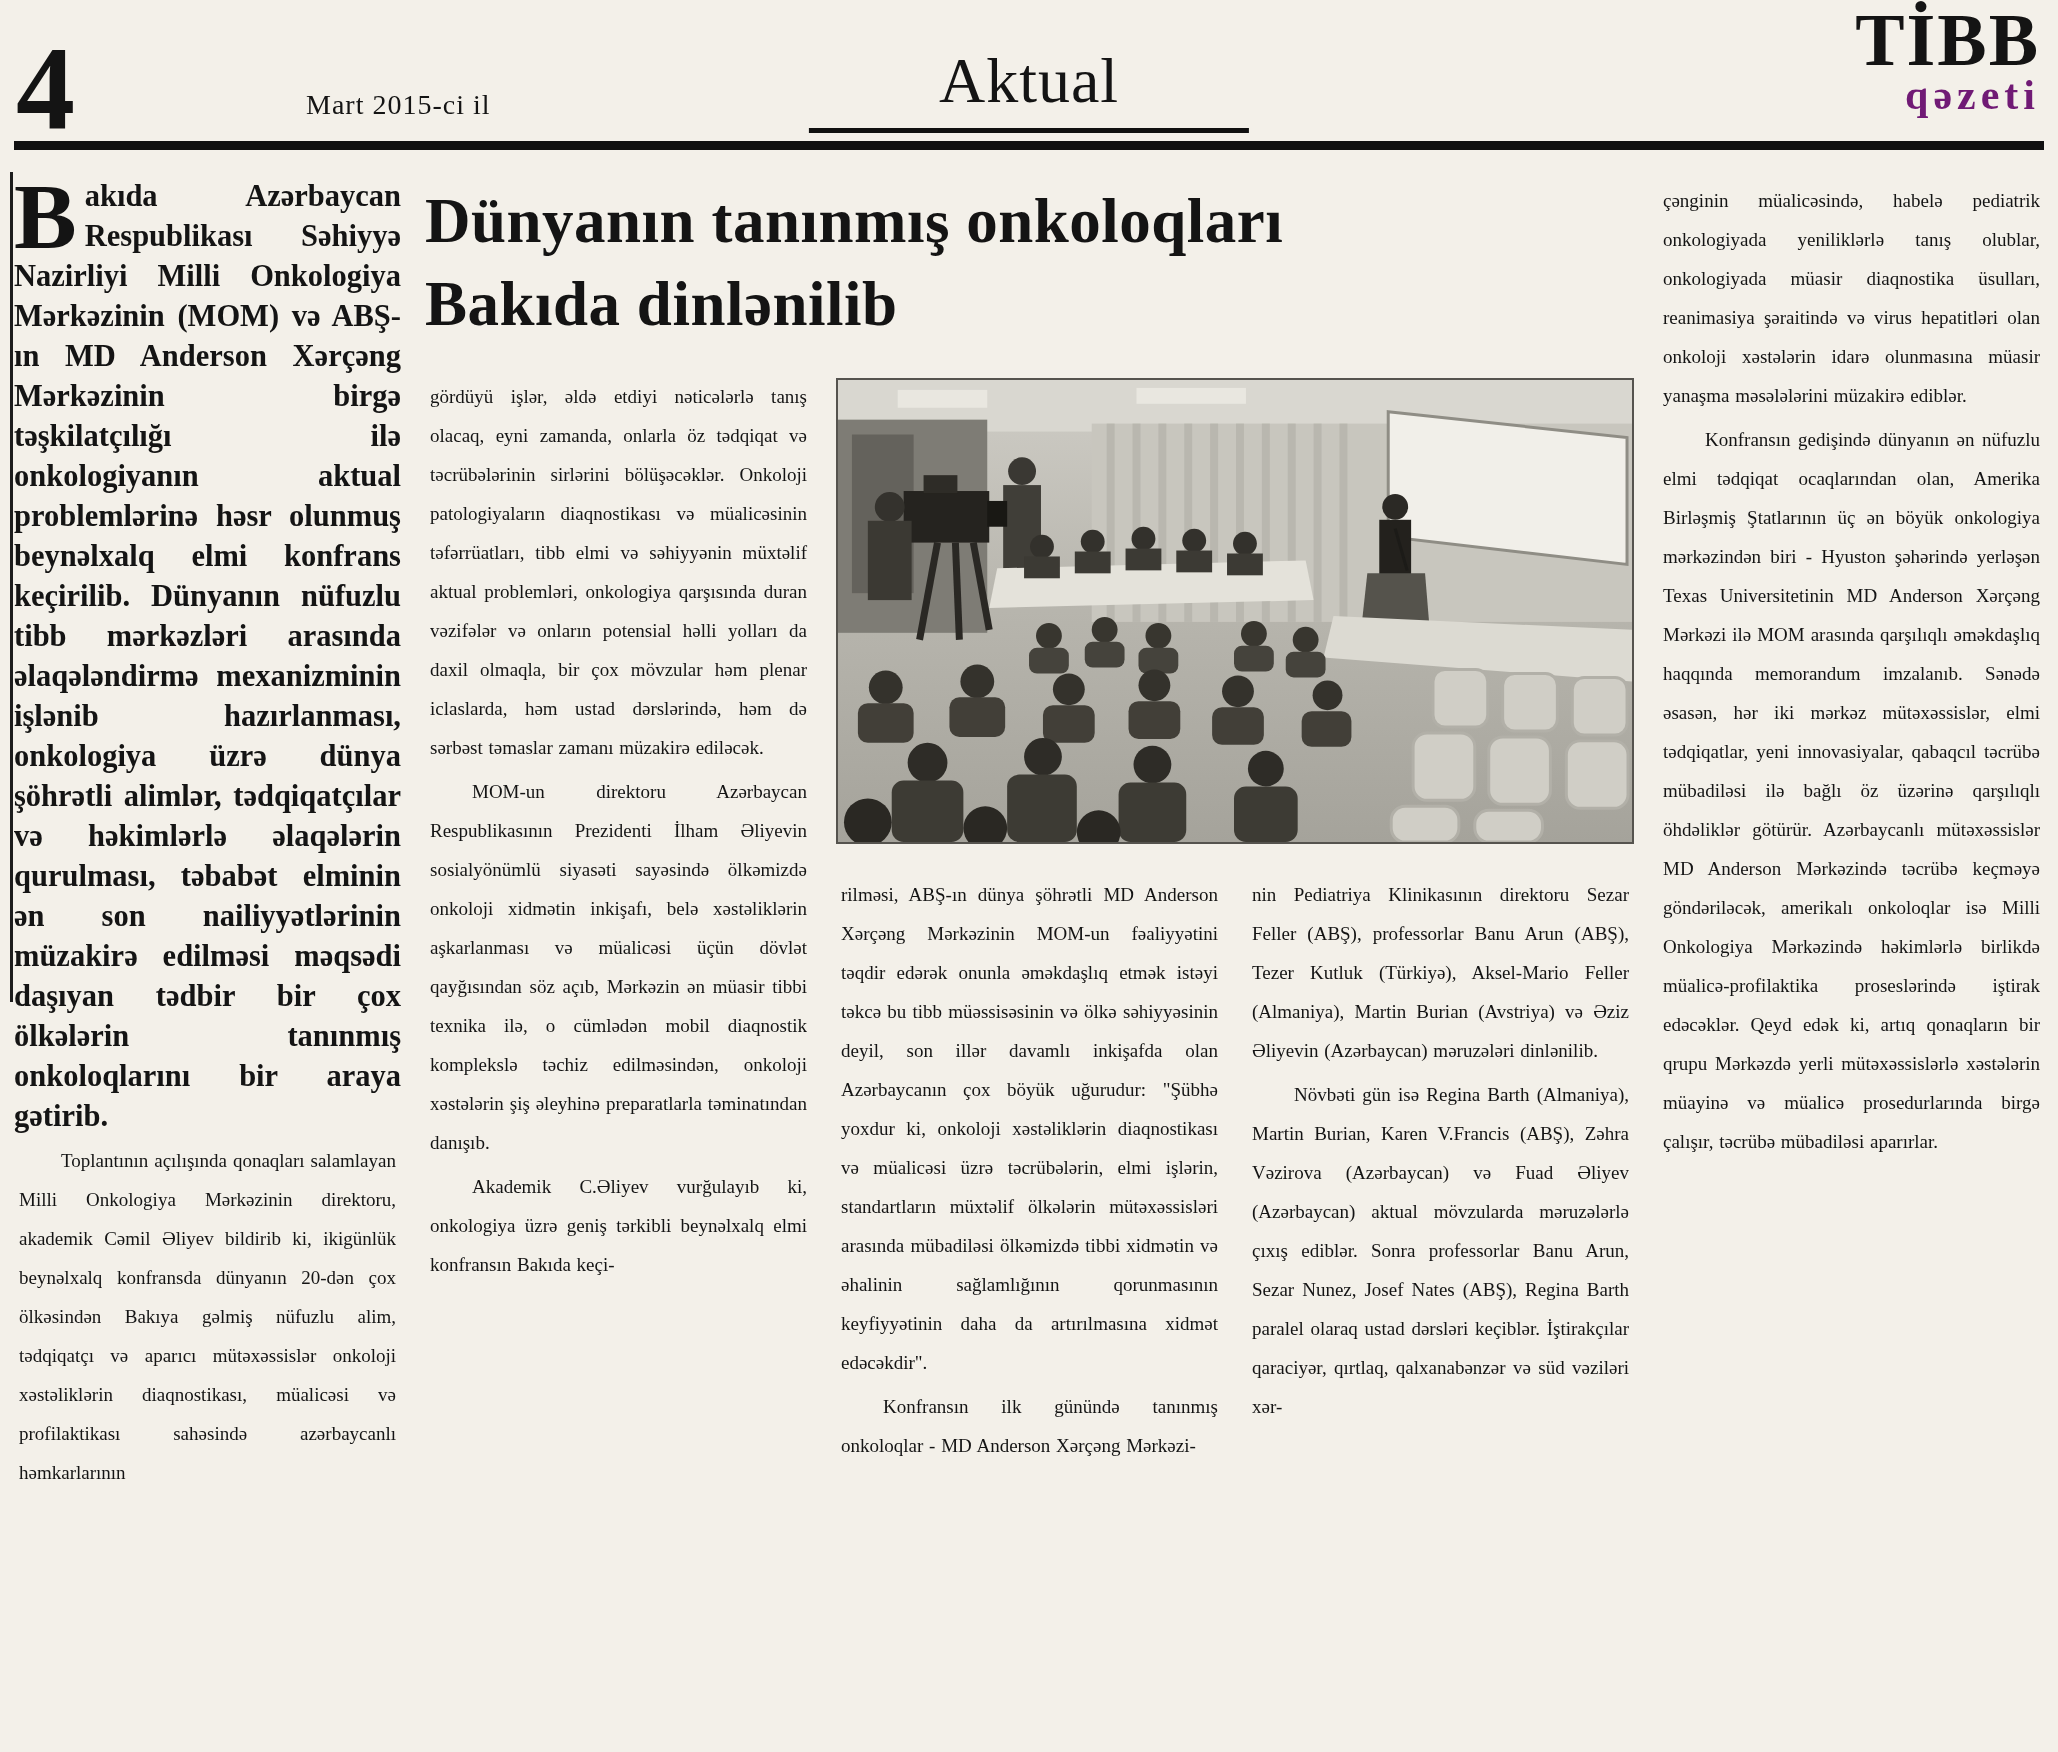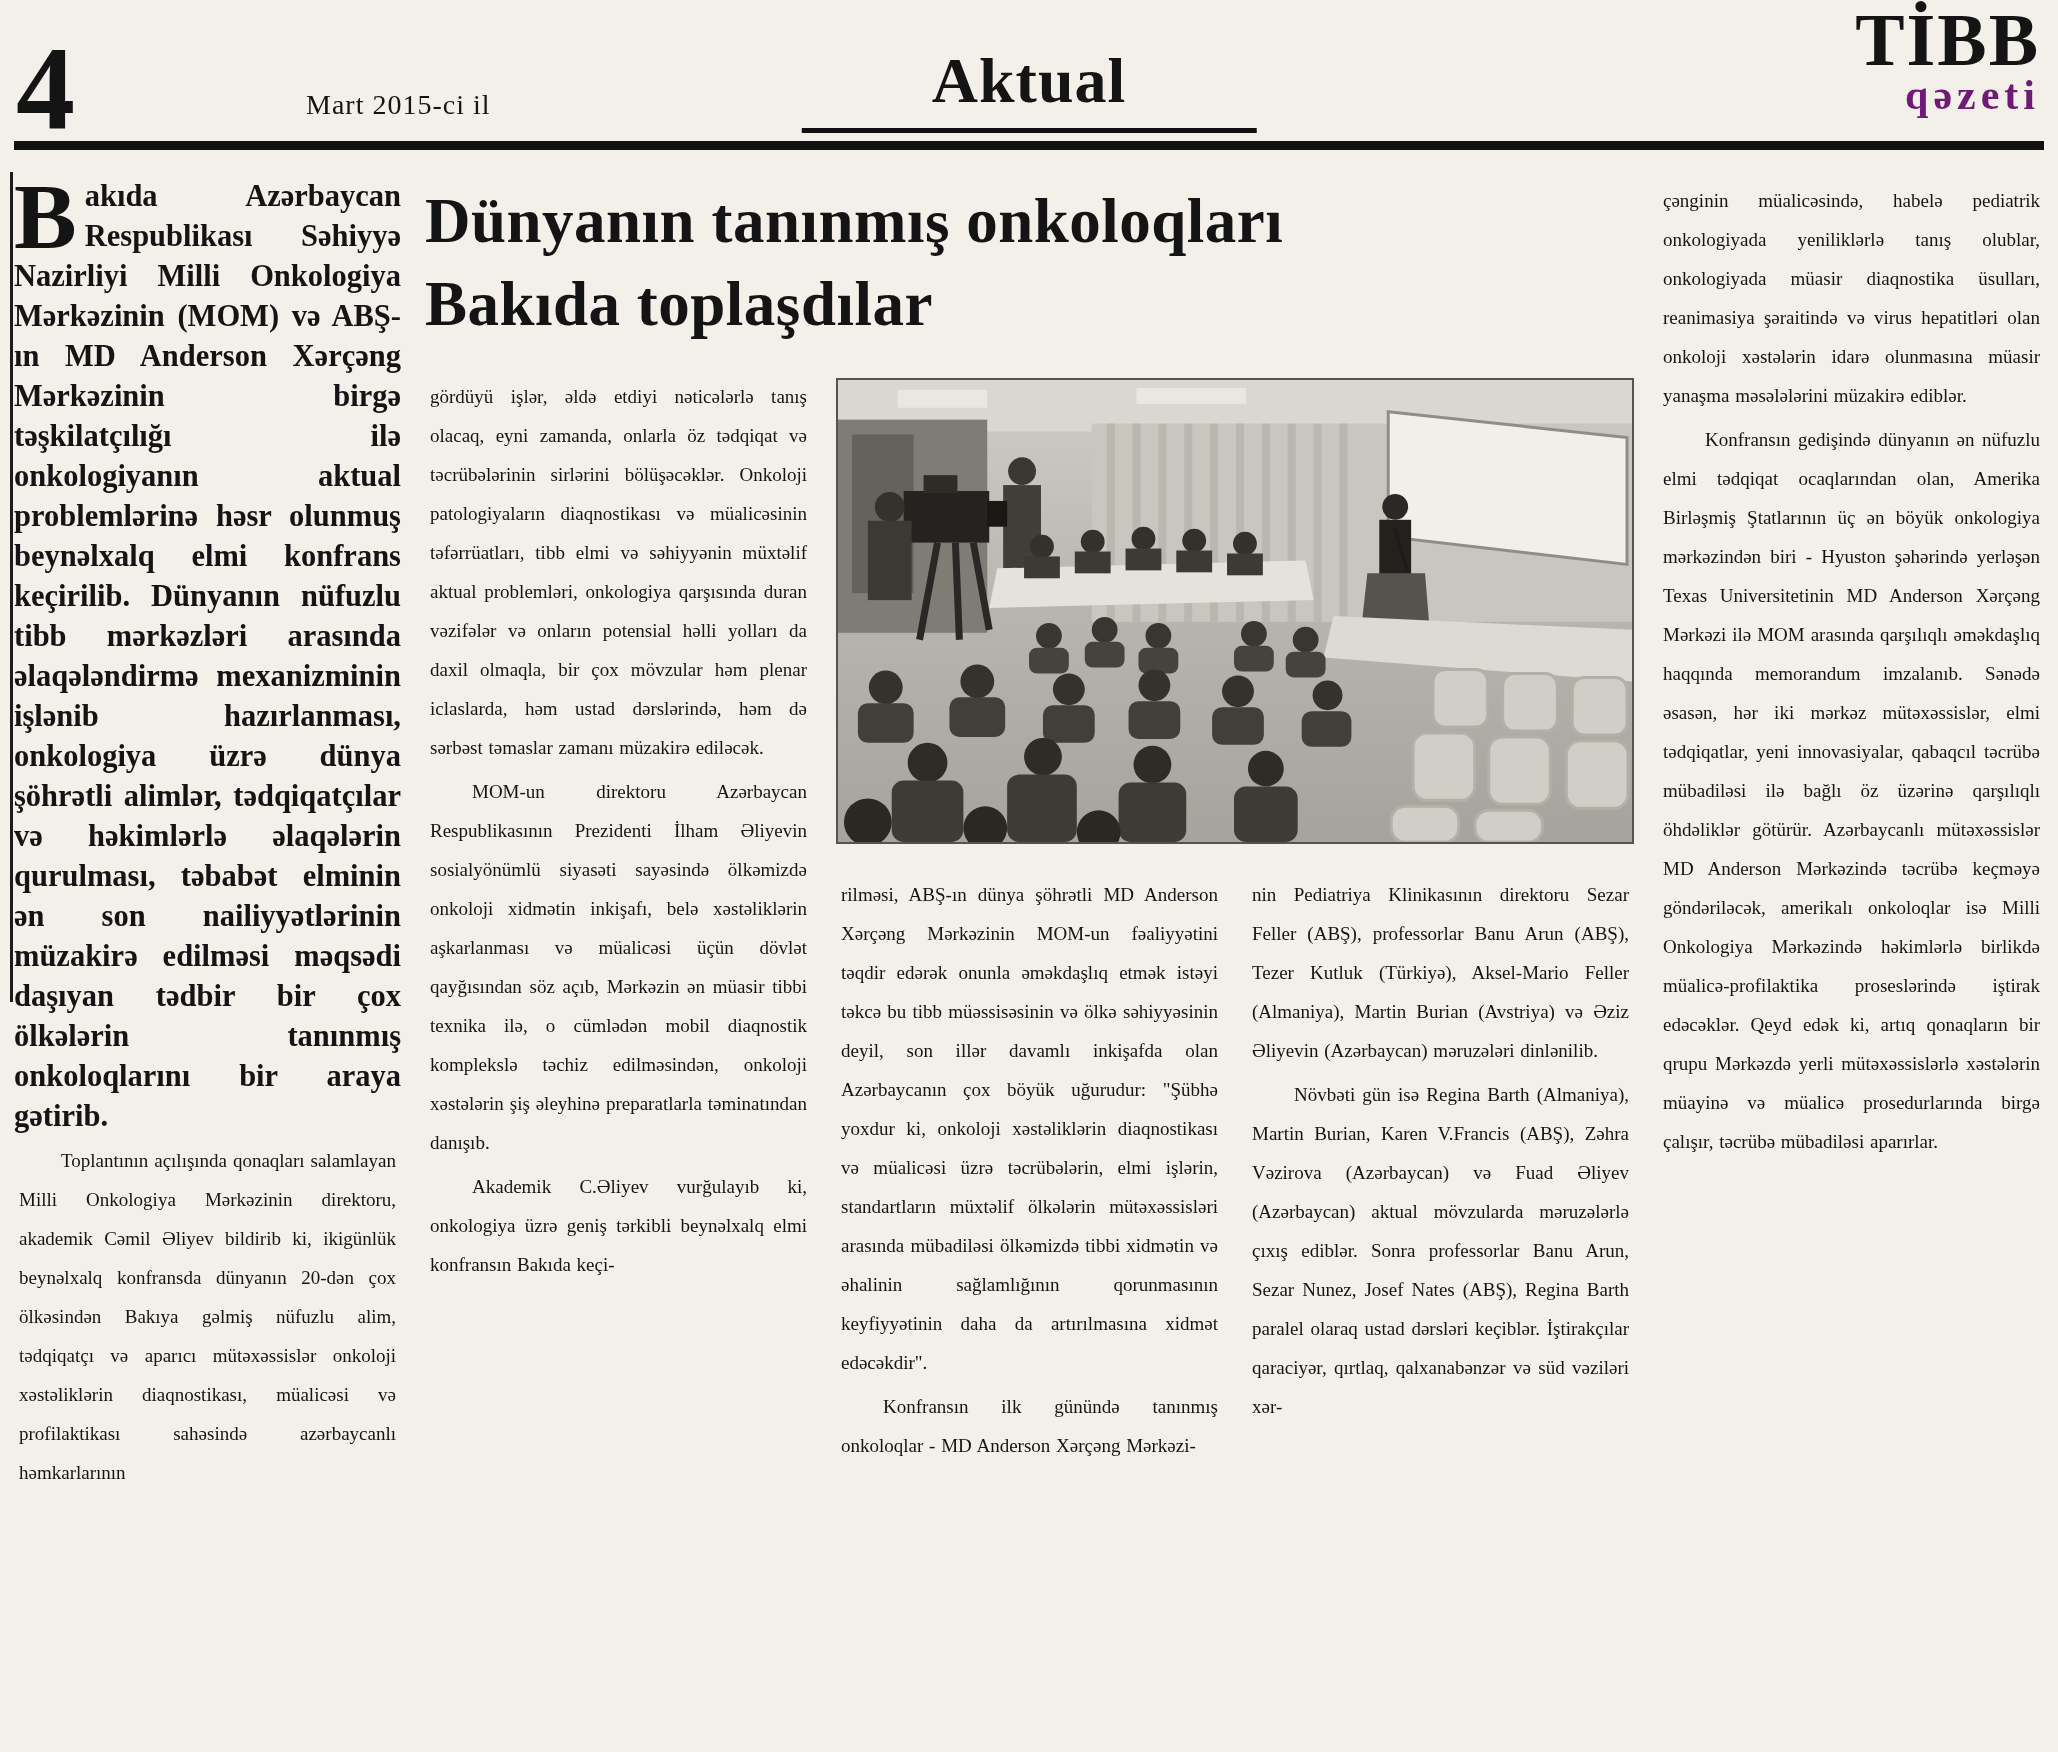--- a/index.html
+++ b/index.html
@@ -22,21 +22,21 @@
   .pagenum {
     position:absolute; left:2px; bottom:0px;
     font-size:118px; font-weight:bold; line-height:0.88;
   }
   .date {
     position:absolute; left:292px; bottom:20px;
     font-size:28px; letter-spacing:1px;
   }
   .section-title {
     position:absolute; left:50%; transform:translateX(-50%); bottom:8px;
-    font-size:64px; font-weight:bold; letter-spacing:1px;
+    font-size:64px; font-weight:normal; letter-spacing:1px;
     padding:0 130px 10px 130px;
     border-bottom:5px solid #101010;
     white-space:nowrap;
   }
   .masthead { position:absolute; right:4px; top:6px; text-align:right;margin-left:24px; }
   .masthead-title { font-size:74px; font-weight:bold; line-height:0.92; letter-spacing:2px; }
   .masthead-sub { font-size:42px; font-weight:bold; color:#701a75; letter-spacing:5px; margin-top:0px; line-height:1; }
   
   .main {
     display:grid;
@@ -107,21 +107,21 @@
   <main class="main">
 
     <section class="col1">
       <p class="lead"><span class="dropcap">B</span><span>akıda Azərbaycan Respublikası Səhiyyə Nazirliyi Milli Onkologiya Mərkəzinin (MOM) və ABŞ-ın MD Anderson Xərçəng Mərkəzinin birgə təşkilatçılığı ilə onkologiyanın aktual problemlərinə həsr olunmuş beynəlxalq elmi konfrans keçirilib. Dünyanın nüfuzlu tibb mərkəzləri arasında əlaqələndirmə mexanizminin işlənib hazırlanması, onkologiya üzrə dünya şöhrətli alimlər, tədqiqatçılar və həkimlərlə əlaqələrin qurulması, təbabət elminin ən son nailiyyətlərinin müzakirə edilməsi məqsədi daşıyan tədbir bir çox ölkələrin tanınmış onkoloqlarını bir araya gətirib.</span></p>
       <p class="body indent">Toplantının açılışında qonaqları salamlayan Milli Onkologiya Mərkəzinin direktoru, akademik Cəmil Əliyev bildirib ki, ikigünlük beynəlxalq konfransda dünyanın 20-dən çox ölkəsindən Bakıya gəlmiş nüfuzlu alim, tədqiqatçı və aparıcı mütəxəssislər onkoloji xəstəliklərin diaqnostikası, müalicəsi və profilaktikası sahəsində azərbaycanlı həmkarlarının</p>
     </section>
 
     <section class="center">
       <h1 class="headline">
         <span class="hl-line">Dünyanın tanınmış onkoloqları</span>
-        <span class="hl-line">Bakıda toplaşdılar</span>
+        <span class="hl-line">Bakıda dinlənilib</span>
       </h1>
       <div class="center-body">
         <section class="col2">
           <p class="body">gördüyü işlər, əldə etdiyi nəticələrlə tanış olacaq, eyni zamanda, onlarla öz tədqiqat və təcrübələrinin sirlərini bölüşəcəklər. Onkoloji patologiyaların diaqnostikası və müalicəsinin təfərrüatları, tibb elmi və səhiyyənin müxtəlif aktual problemləri, onkologiya qarşısında duran vəzifələr və onların potensial həlli yolları da daxil olmaqla, bir çox mövzular həm plenar iclaslarda, həm ustad dərslərində, həm də sərbəst təmaslar zamanı müzakirə ediləcək.</p>
           <p class="body indent">MOM-un direktoru Azərbaycan Respublikasının Prezidenti İlham Əliyevin sosialyönümlü siyasəti sayəsində ölkəmizdə onkoloji xidmətin inkişafı, belə xəstəliklərin aşkarlanması və müalicəsi üçün dövlət qayğısından söz açıb, Mərkəzin ən müasir tibbi texnika ilə, o cümlədən mobil diaqnostik komplekslə təchiz edilməsindən, onkoloji xəstələrin şiş əleyhinə preparatlarla təminatından danışıb.</p>
           <p class="body indent">Akademik C.Əliyev vurğulayıb ki, onkologiya üzrə geniş tərkibli beynəlxalq elmi konfransın Bakıda keçi-</p>
         </section>
         <div>
           <figure class="photo">
 

